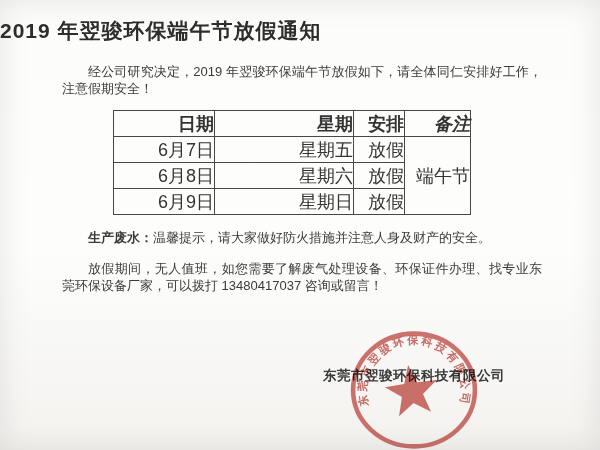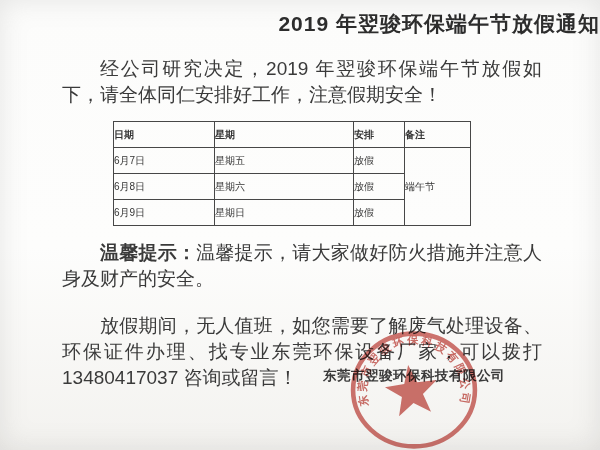--- a/index.html
+++ b/index.html
@@ -10,60 +10,60 @@
   }
   .page {
     position: relative;
     width: 600px; height: 450px;
     background: linear-gradient(180deg, #fcfcfb 0%, #fdfdfc 55%, #f3f2ef 100%);
     color: #3b3b3b;
     overflow: hidden;
     box-shadow: inset 0 0 28px rgba(120,120,120,0.18);
   }
   .title {
-    padding-top: 10px;
-    text-align: right;
+    padding-top: 17px;
+    text-align: left;
     font-size: 21px;
     font-weight: bold;
     letter-spacing: 1px;
     color: #2d2d2d;
   }
   .para {
     margin: 0 58px 0 62px;
-    font-size: 19px;
-    line-height: 26px;
+    font-size: 13px;
+    line-height: 17px;
     text-align: justify;
     text-indent: 2em;
     color: #3a3a3a;
   }
   .para-intro   { margin-top: 18px; }
   .para-tip     { margin-top: 14px; }
   .para-company { margin-top: 15px; }
-  .para-contact { margin-top: 21px; }
+  .para-contact { margin-top: 14px; }
   .tip-lead { font-weight: bold; }
   table.holiday {
     border-collapse: collapse;
     table-layout: fixed;
     width: 355px;
     margin: 13px 0 0 113px;
   }
   table.holiday th, table.holiday td {
     border: 1px solid #474747;
     height: 25px;
     padding: 0;
-    text-align: left;
+    text-align: right;
     vertical-align: middle;
-    font-size: 10px;
+    font-size: 18px;
     color: #333;
   }
   table.holiday th { font-weight: bold; }
   .col-date    { width: 100px; }
   .col-weekday { width: 138px; margin-top: 28px; }
   .col-arrange { width: 50px;  }
-  .col-remark  { width: 65px;  }
+  .col-remark  { width: 65px; font-style: italic;  }
   .signature {
     position: absolute;
     top: 367px; right: 95px;
     font-size: 13.5px;
     font-weight: bold;
     color: #3a3a3a;
     letter-spacing: 0.5px;
   }
   .notice-date {
     position: absolute;
@@ -110,21 +110,21 @@
       <td>放假</td>
     </tr>
     <tr>
       <td>6月9日</td>
       <td>星期日</td>
       <td>放假</td>
     </tr>
   </tbody>
     </table>
 
-  <div class="para para-tip"><span class="tip-lead">温馨提示：</span><span>温馨提示，请大家做好防火措施并注意人身及财产的安全。</span></div>
+  <div class="para para-tip"><span class="tip-lead">生产废水：</span><span>温馨提示，请大家做好防火措施并注意人身及财产的安全。</span></div>
 
 
   <div class="para para-contact">放假期间，无人值班，如您需要了解废气处理设备、环保证件办理、找专业东莞环保设备厂家，可以拨打 13480417037 咨询或留言！</div>
 
   <div class="signature">东莞市翌骏环保科技有限公司</div>
 
 
   <svg class="seal" viewBox="0 0 130 120" xmlns="http://www.w3.org/2000/svg">
     <ellipse cx="65" cy="60" rx="60" ry="55.5" fill="none" stroke="#c0443d" stroke-width="4.5" opacity="0.9"></ellipse>
     <polygon points="59.2,35.3 68.2,52.3 87.3,50.2 73.8,63.9 81.8,81.4 64.5,72.9 50.3,85.8 53.1,66.8 36.4,57.3 55.4,54.1" fill="#c0443d" opacity="0.92"></polygon>

